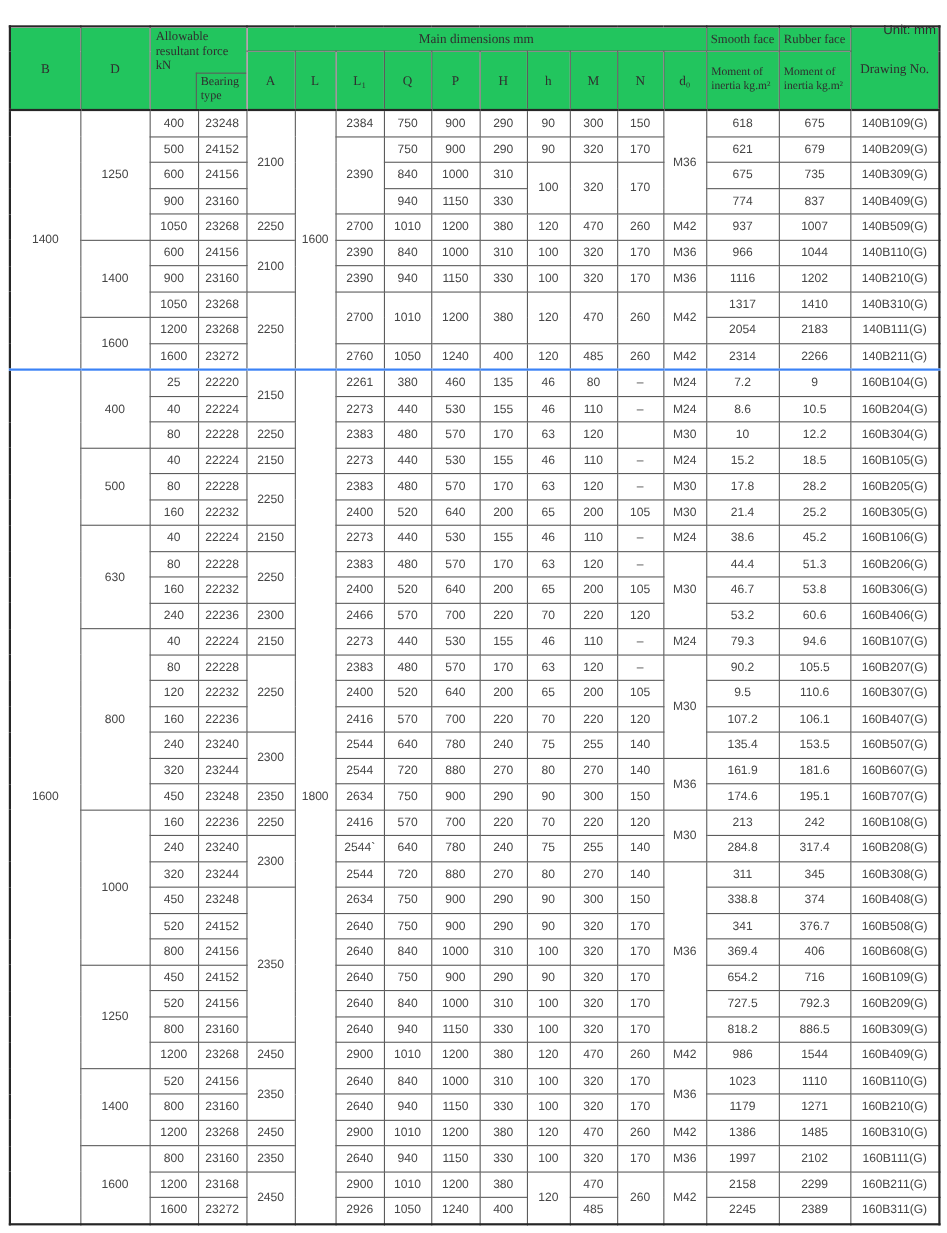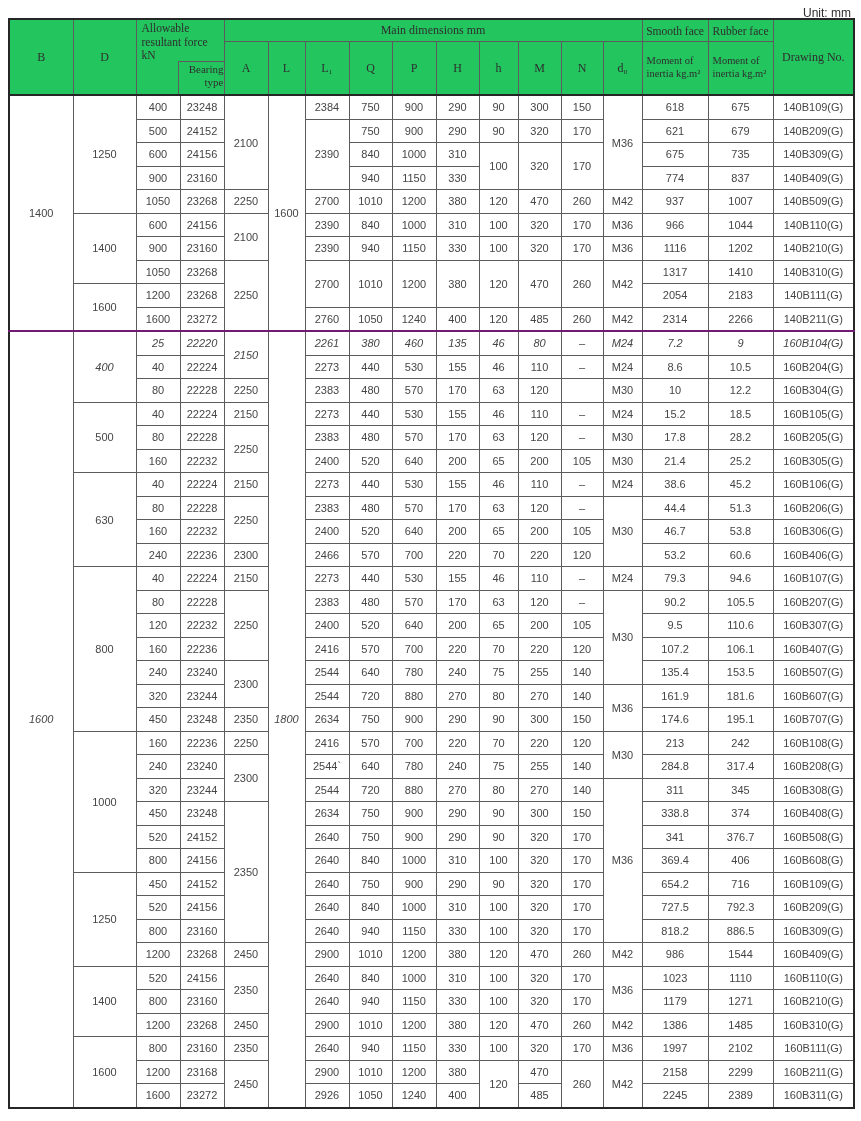--- a/index.html
+++ b/index.html
@@ -2,48 +2,48 @@
 <html><head>
 <meta charset="utf-8">
 <style>
   html,body { margin:0; padding:0; }
   body {
     width:861px; height:1121px; background:#ffffff;
     font-family:"Liberation Sans", sans-serif; color:#3d3d3d;
   }
   .unit-label {
     text-align:right; font-size:12px; color:#2e2e2e;
-    padding:6px 10px 3px 0; height:18px; box-sizing:border-box;
+    padding:20px 10px 3px 0; height:18px; box-sizing:border-box;
   }
   table.spec-table {
     border-collapse:collapse; table-layout:fixed;
     margin-left:8px; width:845px;
     border:2px solid #262626;
   }
   th, td {
     border:1px solid #5c5c5c;
     text-align:center; vertical-align:middle;
     padding:0; overflow:hidden;
   }
   thead th {
     background:#22c55e; font-weight:normal; font-size:12px; color:#2f2f2f;font-family:Liberation Serif, serif;
   }
   thead tr.h1 th { height:21px; }
   thead tr.h2 th { height:50px; }
   tbody td { height:22.5px; font-size:11px; color:#454545; white-space:nowrap; }
   tbody tr:first-child td { border-top:2px solid #262626; }
-  tr.section-top td { border-top:2px solid #701a75;font-style:italic; }
+  tr.section-top td { border-top:2px solid #3b82f6; }
   th.force-cell {
     position:relative; text-align:left; vertical-align:top;
     padding:2px 0 0 5px; font-size:11.5px; line-height:1.18;
   }
   .bearing-box {
     position:absolute; right:0; bottom:0; width:46px; height:33px;
     border-top:1px solid #5c5c5c; border-left:1px solid #5c5c5c;
-    box-sizing:border-box; text-align:right; padding:1px 0 0 4px;
+    box-sizing:border-box; text-align:left; padding:1px 0 0 4px;
     font-size:11px; line-height:1.15;
   }
   th.moment-cell {
     text-align:left; padding:1px 1px 1px 4px; font-size:10.5px; line-height:1.2;margin-left:28px;
   }
   th.face-cell { font-size:11.5px; }
 </style>
 </head>
 <body>
 

